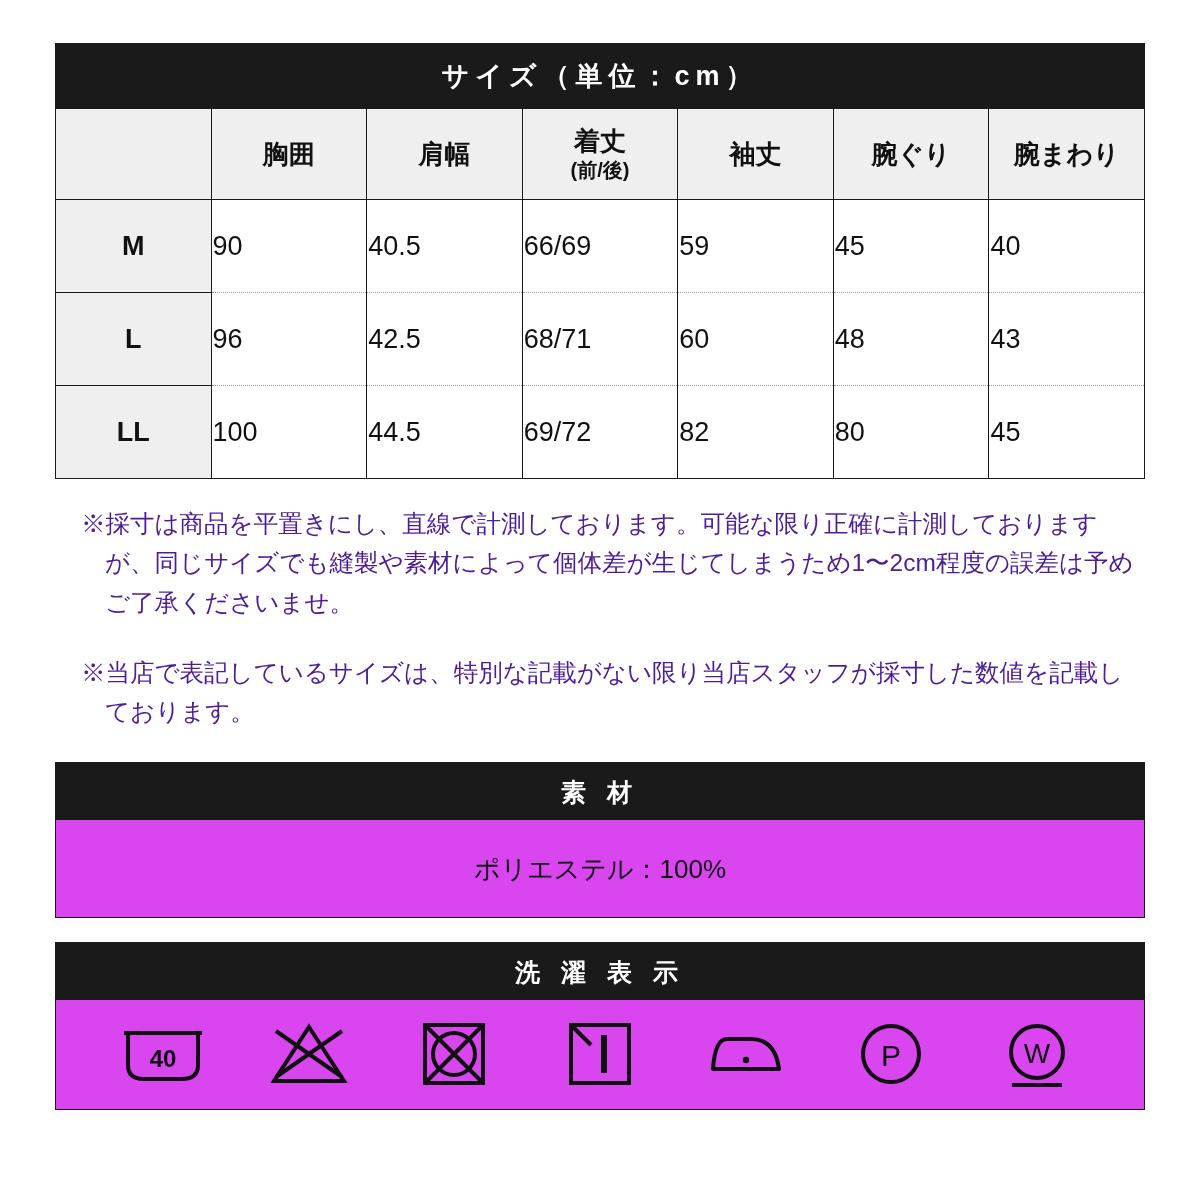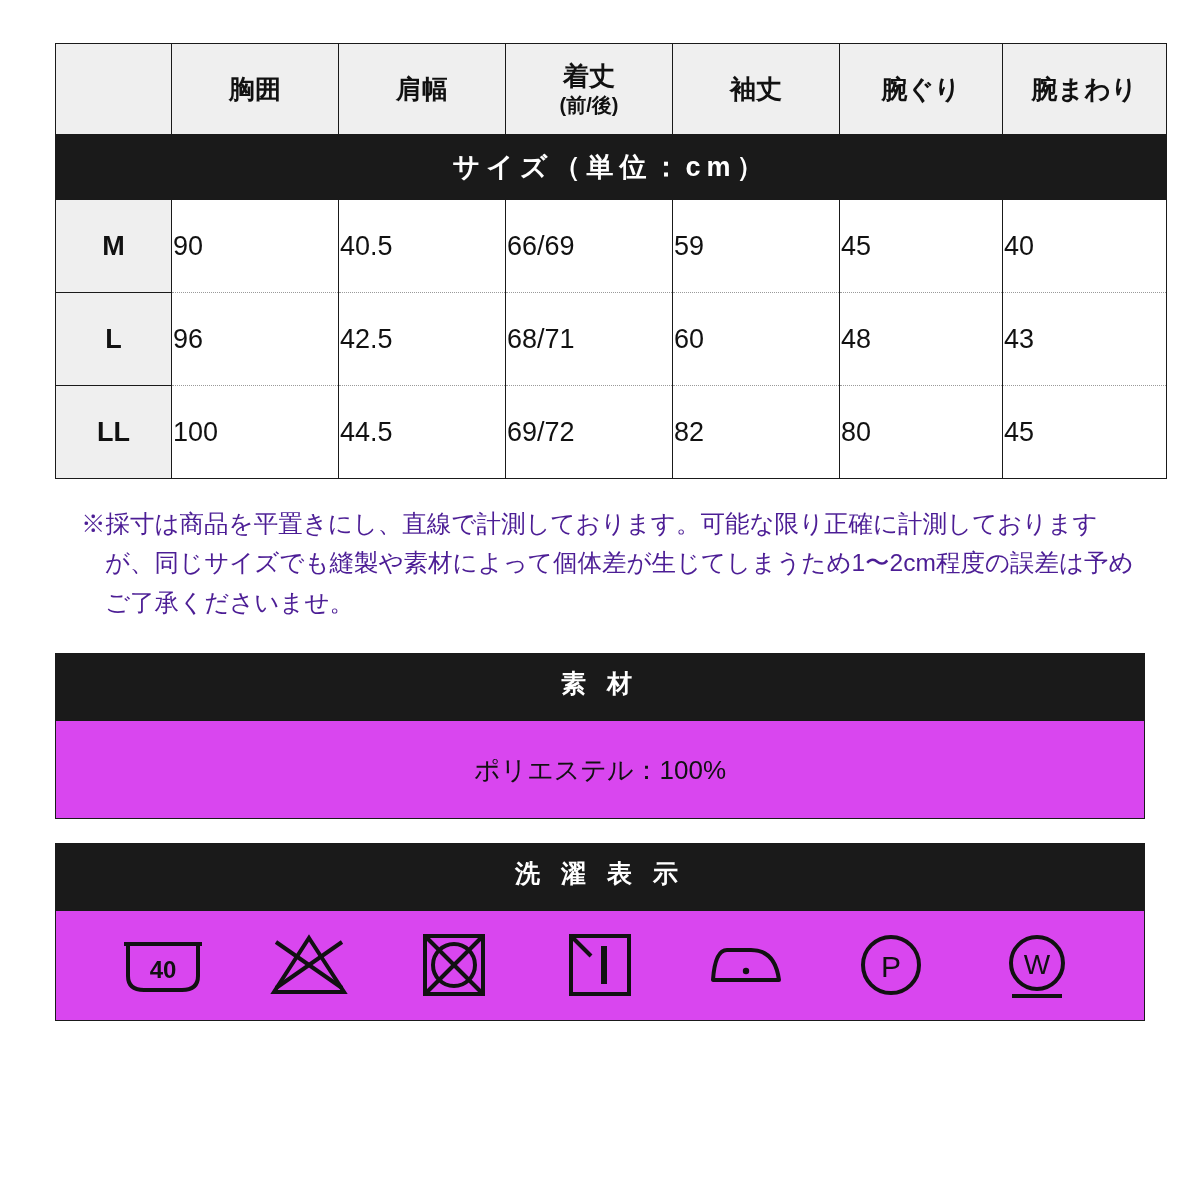--- a/index.html
+++ b/index.html
@@ -98,21 +98,21 @@
   .section {
     margin-top: 10px;
   }
   .section-head {
     background: #1a1a1a;
     color: #fff;
     font-size: 25px;
     font-weight: bold;
     letter-spacing: 7px;
     text-align: center;
-    height: 68px;
+    height: 58px;
     line-height: 58px;
     border: 1px solid #1a1a1a;
     box-sizing: border-box;
   }
   .section-body {
     border: 1px solid #1a1a1a;
     border-top: none;
     box-sizing: border-box;
     background: #d946ef;
     text-align: center;
@@ -138,35 +138,35 @@
   }
   .care-icon svg { display: block; }
 </style>
 </head>
 <body>
 
 <div class="page">
 
   <table class="size-table">
     <thead>
+      <tr>
+        <th class="hdr-bar" colspan="7">サイズ（単位：cm）</th>
+      </tr>
       <tr>
         <th class="col-head" style="width:113px;"></th>
         <th class="col-head" style="width:164px;">胸囲</th>
         <th class="col-head" style="width:164px;">肩幅</th>
         <th class="col-head" style="width:164px;">
           <span>着丈</span>
           <span class="sub">(前/後)</span>
         </th>
         <th class="col-head" style="width:164px;">袖丈</th>
         <th class="col-head" style="width:160px;">腕ぐり</th>
         <th class="col-head" style="width:161px;">腕まわり</th>
       </tr>
-      <tr>
-        <th class="hdr-bar" colspan="7">サイズ（単位：cm）</th>
-      </tr>
     </thead>
     <tbody>
       <tr class="first">
         <th class="row-head">M</th>
         <td class="cell">90</td>
         <td class="cell">40.5</td>
         <td class="cell">66/69</td>
         <td class="cell">59</td>
         <td class="cell">45</td>
         <td class="cell">40</td>
@@ -187,20 +187,21 @@
         <td class="cell">69/72</td>
         <td class="cell">82</td>
         <td class="cell">80</td>
         <td class="cell">45</td>
       </tr>
     </tbody>
   </table>
 
   <div class="notes">
     <p class="note">※採寸は商品を平置きにし、直線で計測しております。可能な限り正確に計測しておりますが、同じサイズでも縫製や素材によって個体差が生じてしまうため1〜2cm程度の誤差は予めご了承くださいませ。</p>
+    <p class="note">※当店で表記しているサイズは、特別な記載がない限り当店スタッフが採寸した数値を記載しております。</p>
   </div>
 
   <div class="section">
     <div class="section-head">素 材</div>
     <div class="section-body material-body">ポリエステル：100%</div>
   </div>
 
   <div class="section" style="margin-top:24px;">
     <div class="section-head">洗 濯 表 示</div>
     <div class="section-body care-body">

